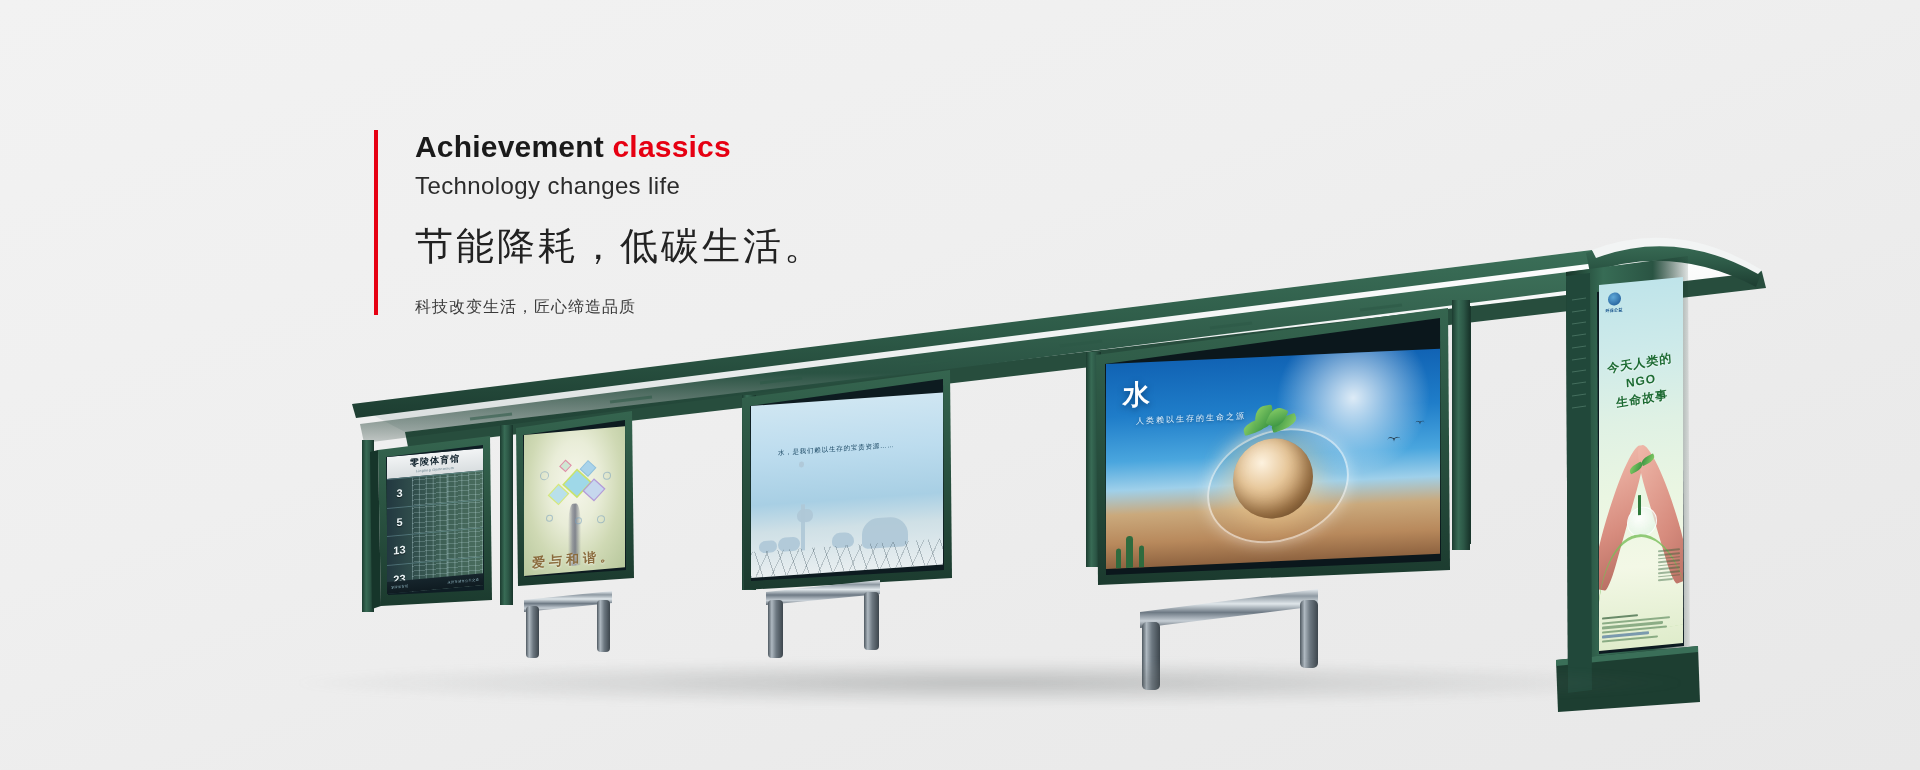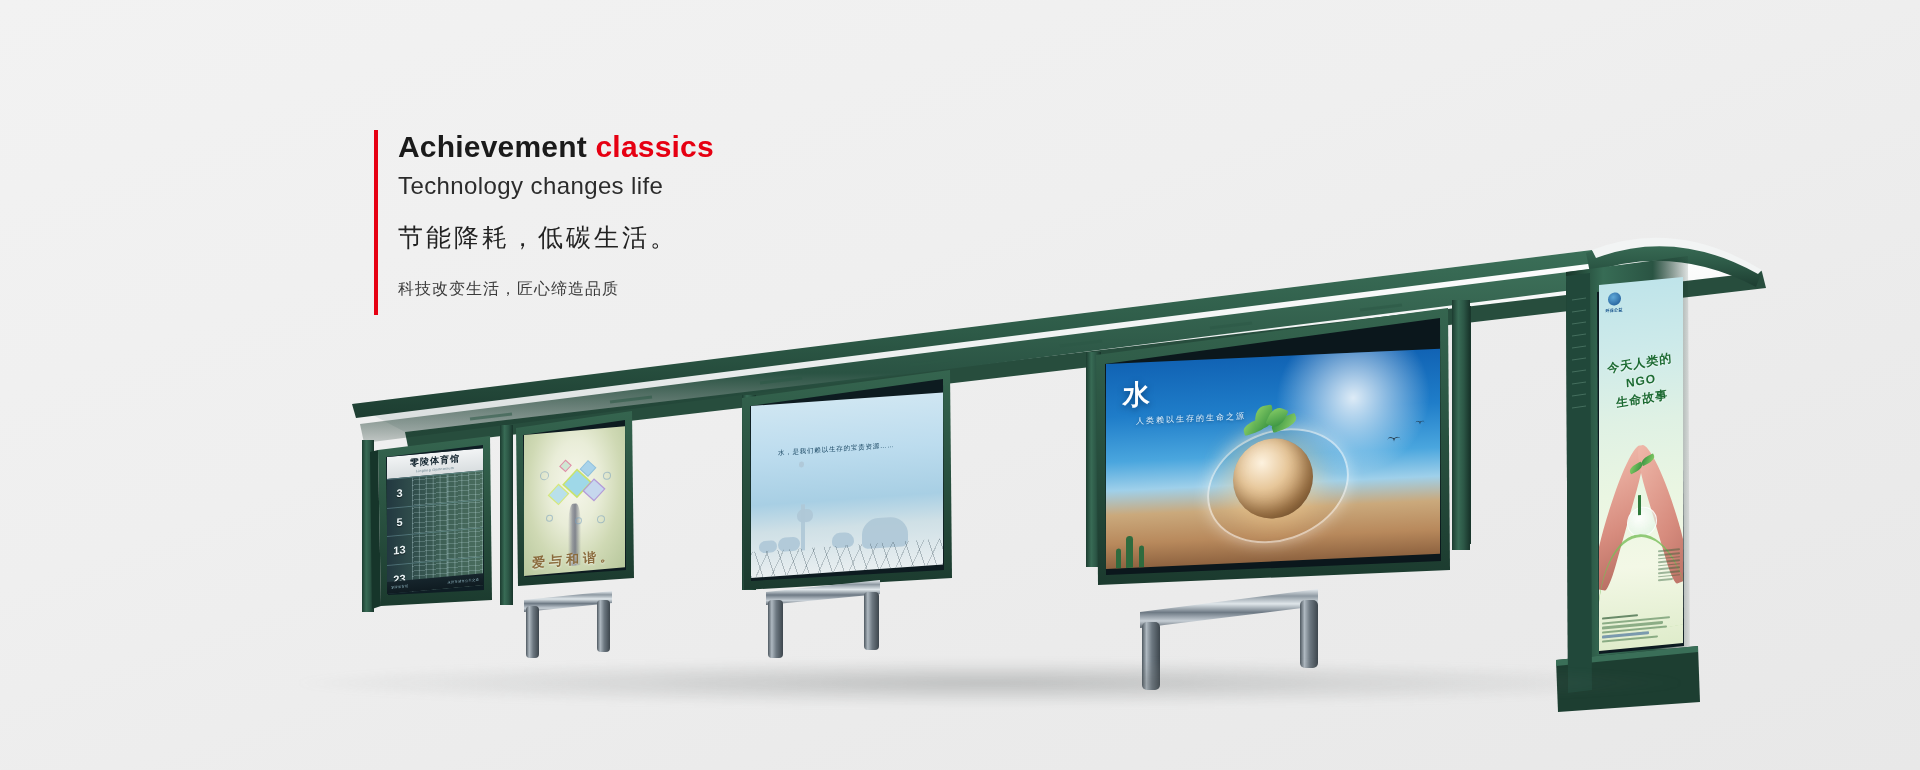--- a/index.html
+++ b/index.html
@@ -4,25 +4,25 @@
 <style>
   html,body{margin:0;padding:0;}
   body{
     width:1920px;height:770px;overflow:hidden;position:relative;
     font-family:"Liberation Sans","DejaVu Sans",sans-serif;
     background:linear-gradient(160deg,#f2f2f2 0%,#efefef 40%,#ebebeb 70%,#e8e8e8 100%);
   }
   
   #headline{position:absolute;left:374px;top:130px;width:520px;}
   #headline .rule{position:absolute;left:0;top:0;width:4px;height:185px;background:#e60012;}
-  #headline .txt{padding-left:24px;}
+  #headline .txt{padding-left:41px;}
   .h-main{font-size:30px;font-weight:bold;color:#1a1a1a;letter-spacing:.2px;line-height:1.15;white-space:nowrap;}
   .h-main .accent{color:#e60012;}
   .h-sub{font-size:24px;color:#2b2b2b;letter-spacing:.4px;line-height:1.25;margin-top:6px;white-space:nowrap;font-weight:400;}
-  .h-cn{font-size:25px;color:#222;letter-spacing:3px;margin-top:20px;white-space:nowrap;}
+  .h-cn{font-size:38px;color:#222;letter-spacing:3px;margin-top:20px;white-space:nowrap;}
   .h-tag{font-size:16px;color:#3a3a3a;letter-spacing:1px;margin-top:25px;white-space:nowrap;}
 
   
   #scene{position:absolute;left:0;top:0;width:1920px;height:770px;}
   #scene svg{display:block;}
   .ground-shadow{position:absolute;left:300px;top:660px;width:1380px;height:46px;
     background:radial-gradient(ellipse at 50% 50%,rgba(90,95,95,.30) 0%,rgba(120,125,125,.13) 45%,rgba(255,255,255,0) 72%);
     filter:blur(3px);}
 
   

